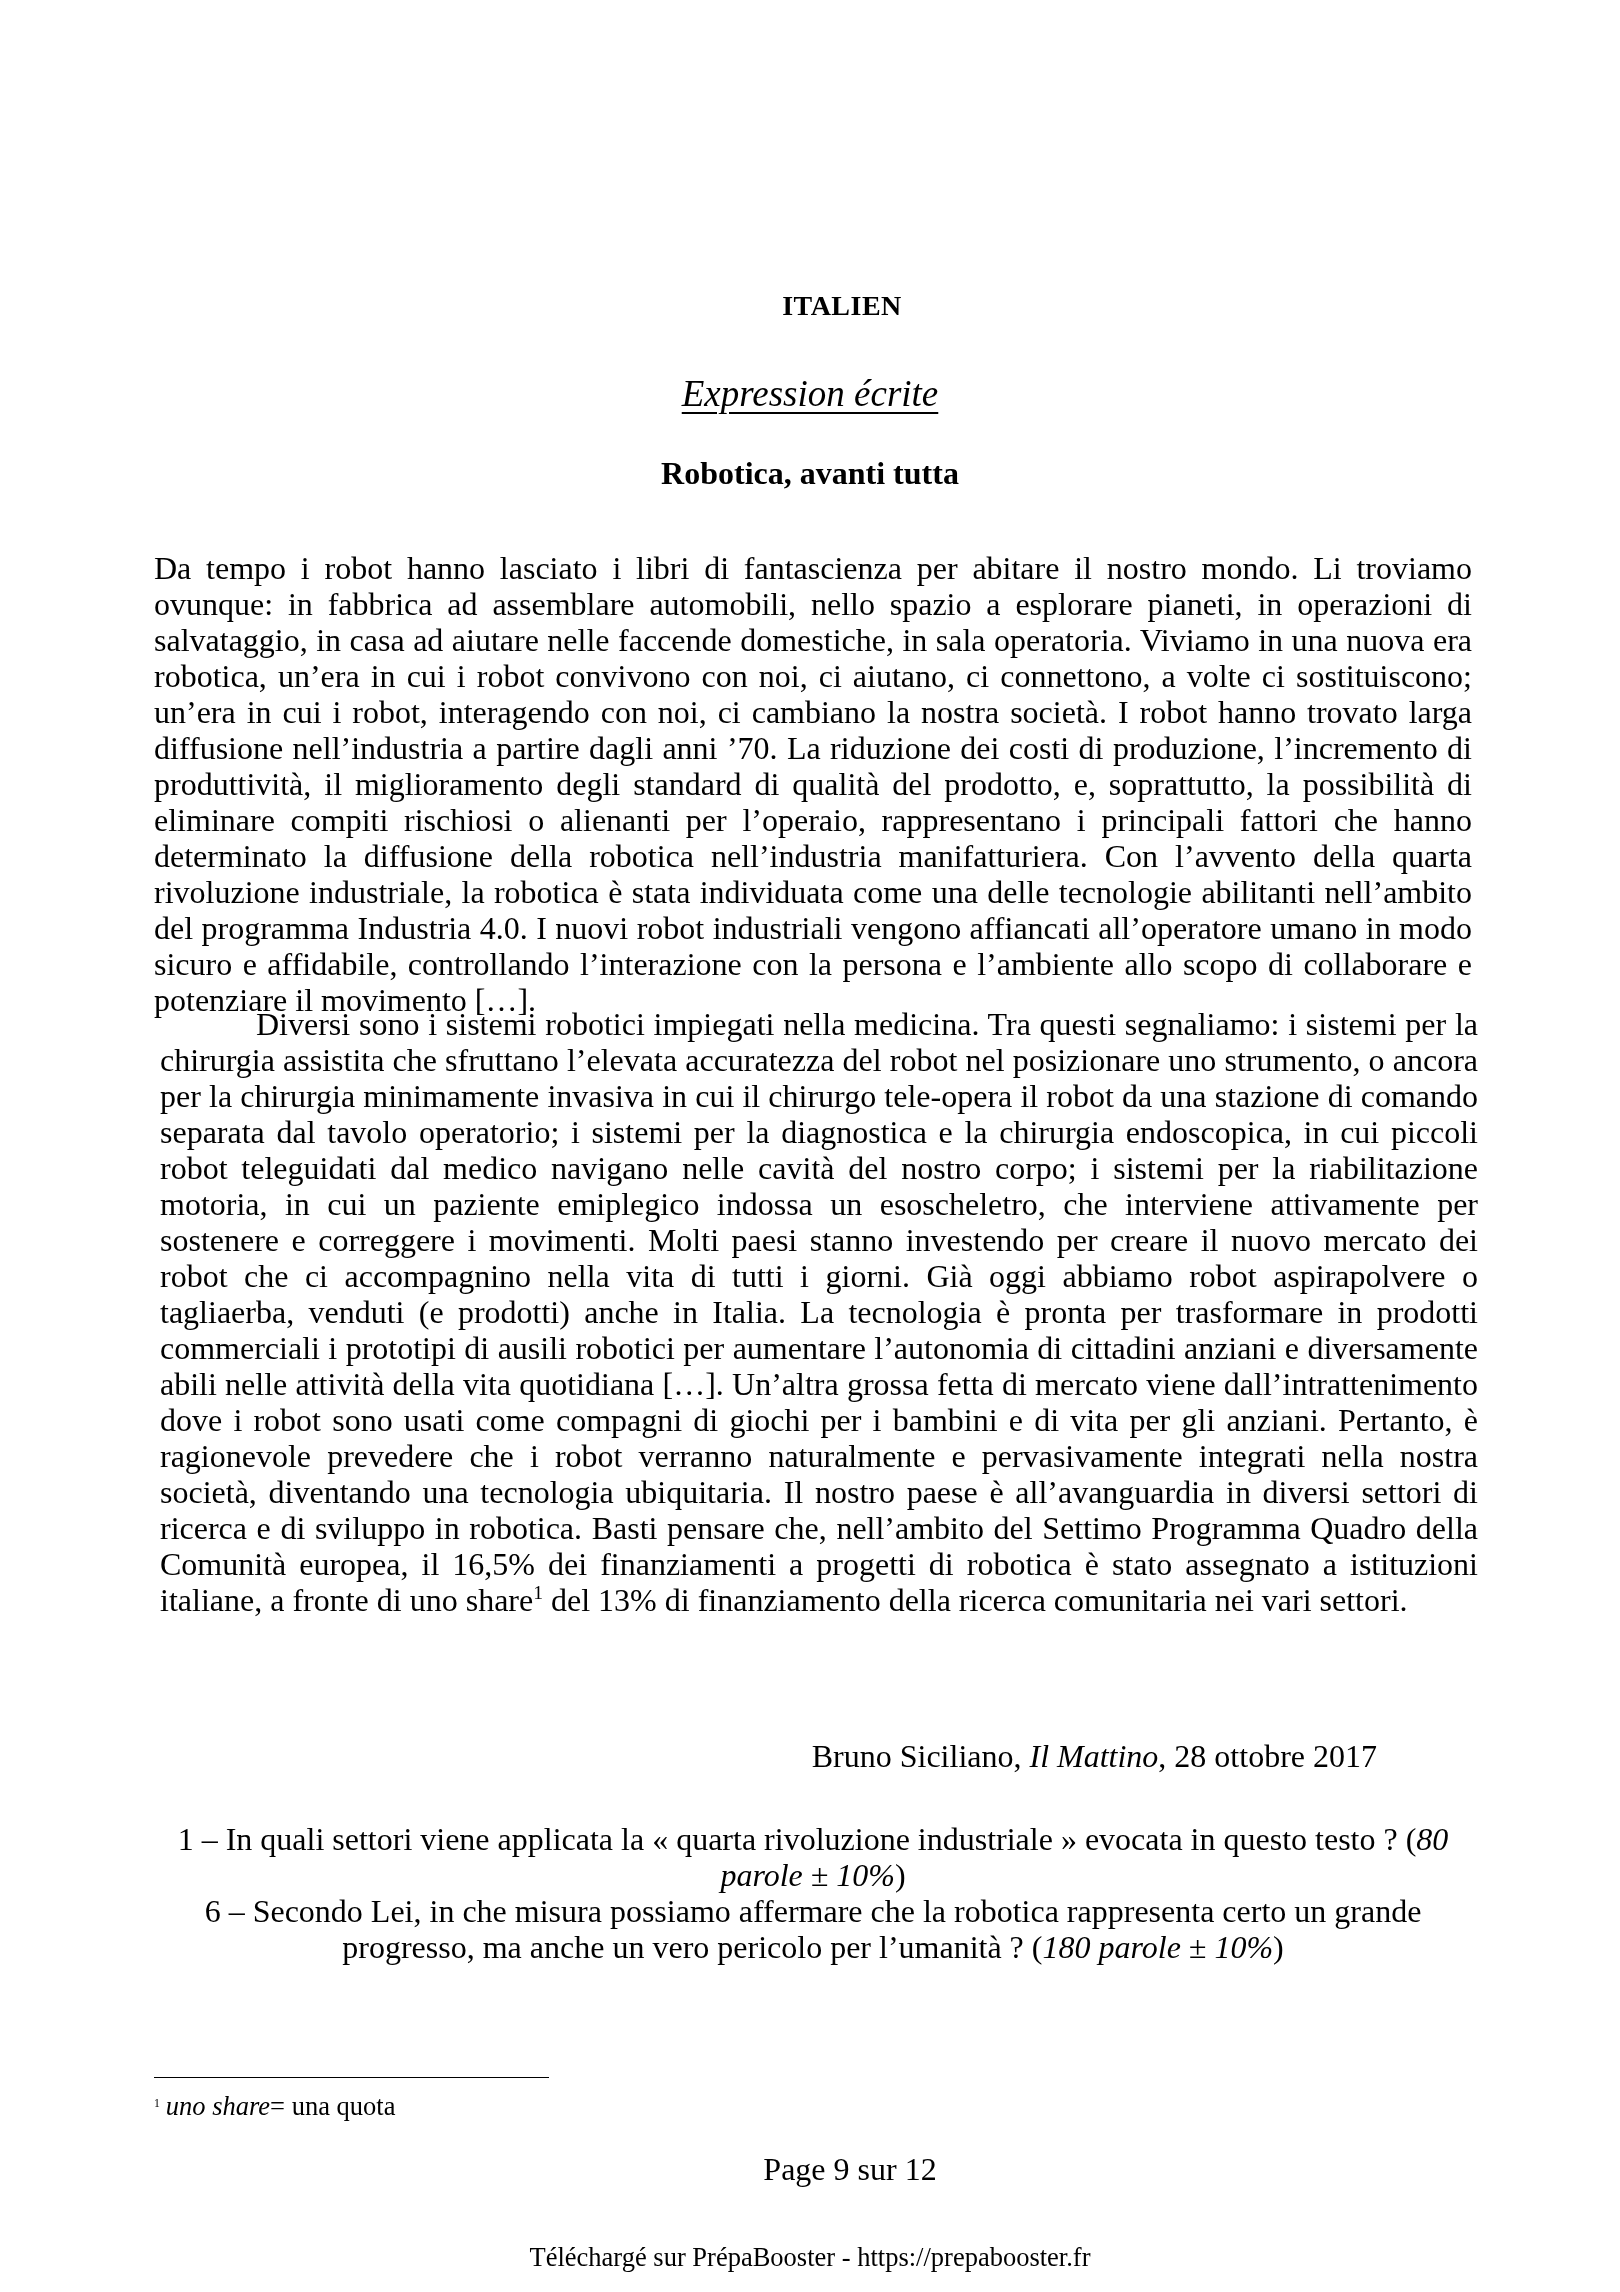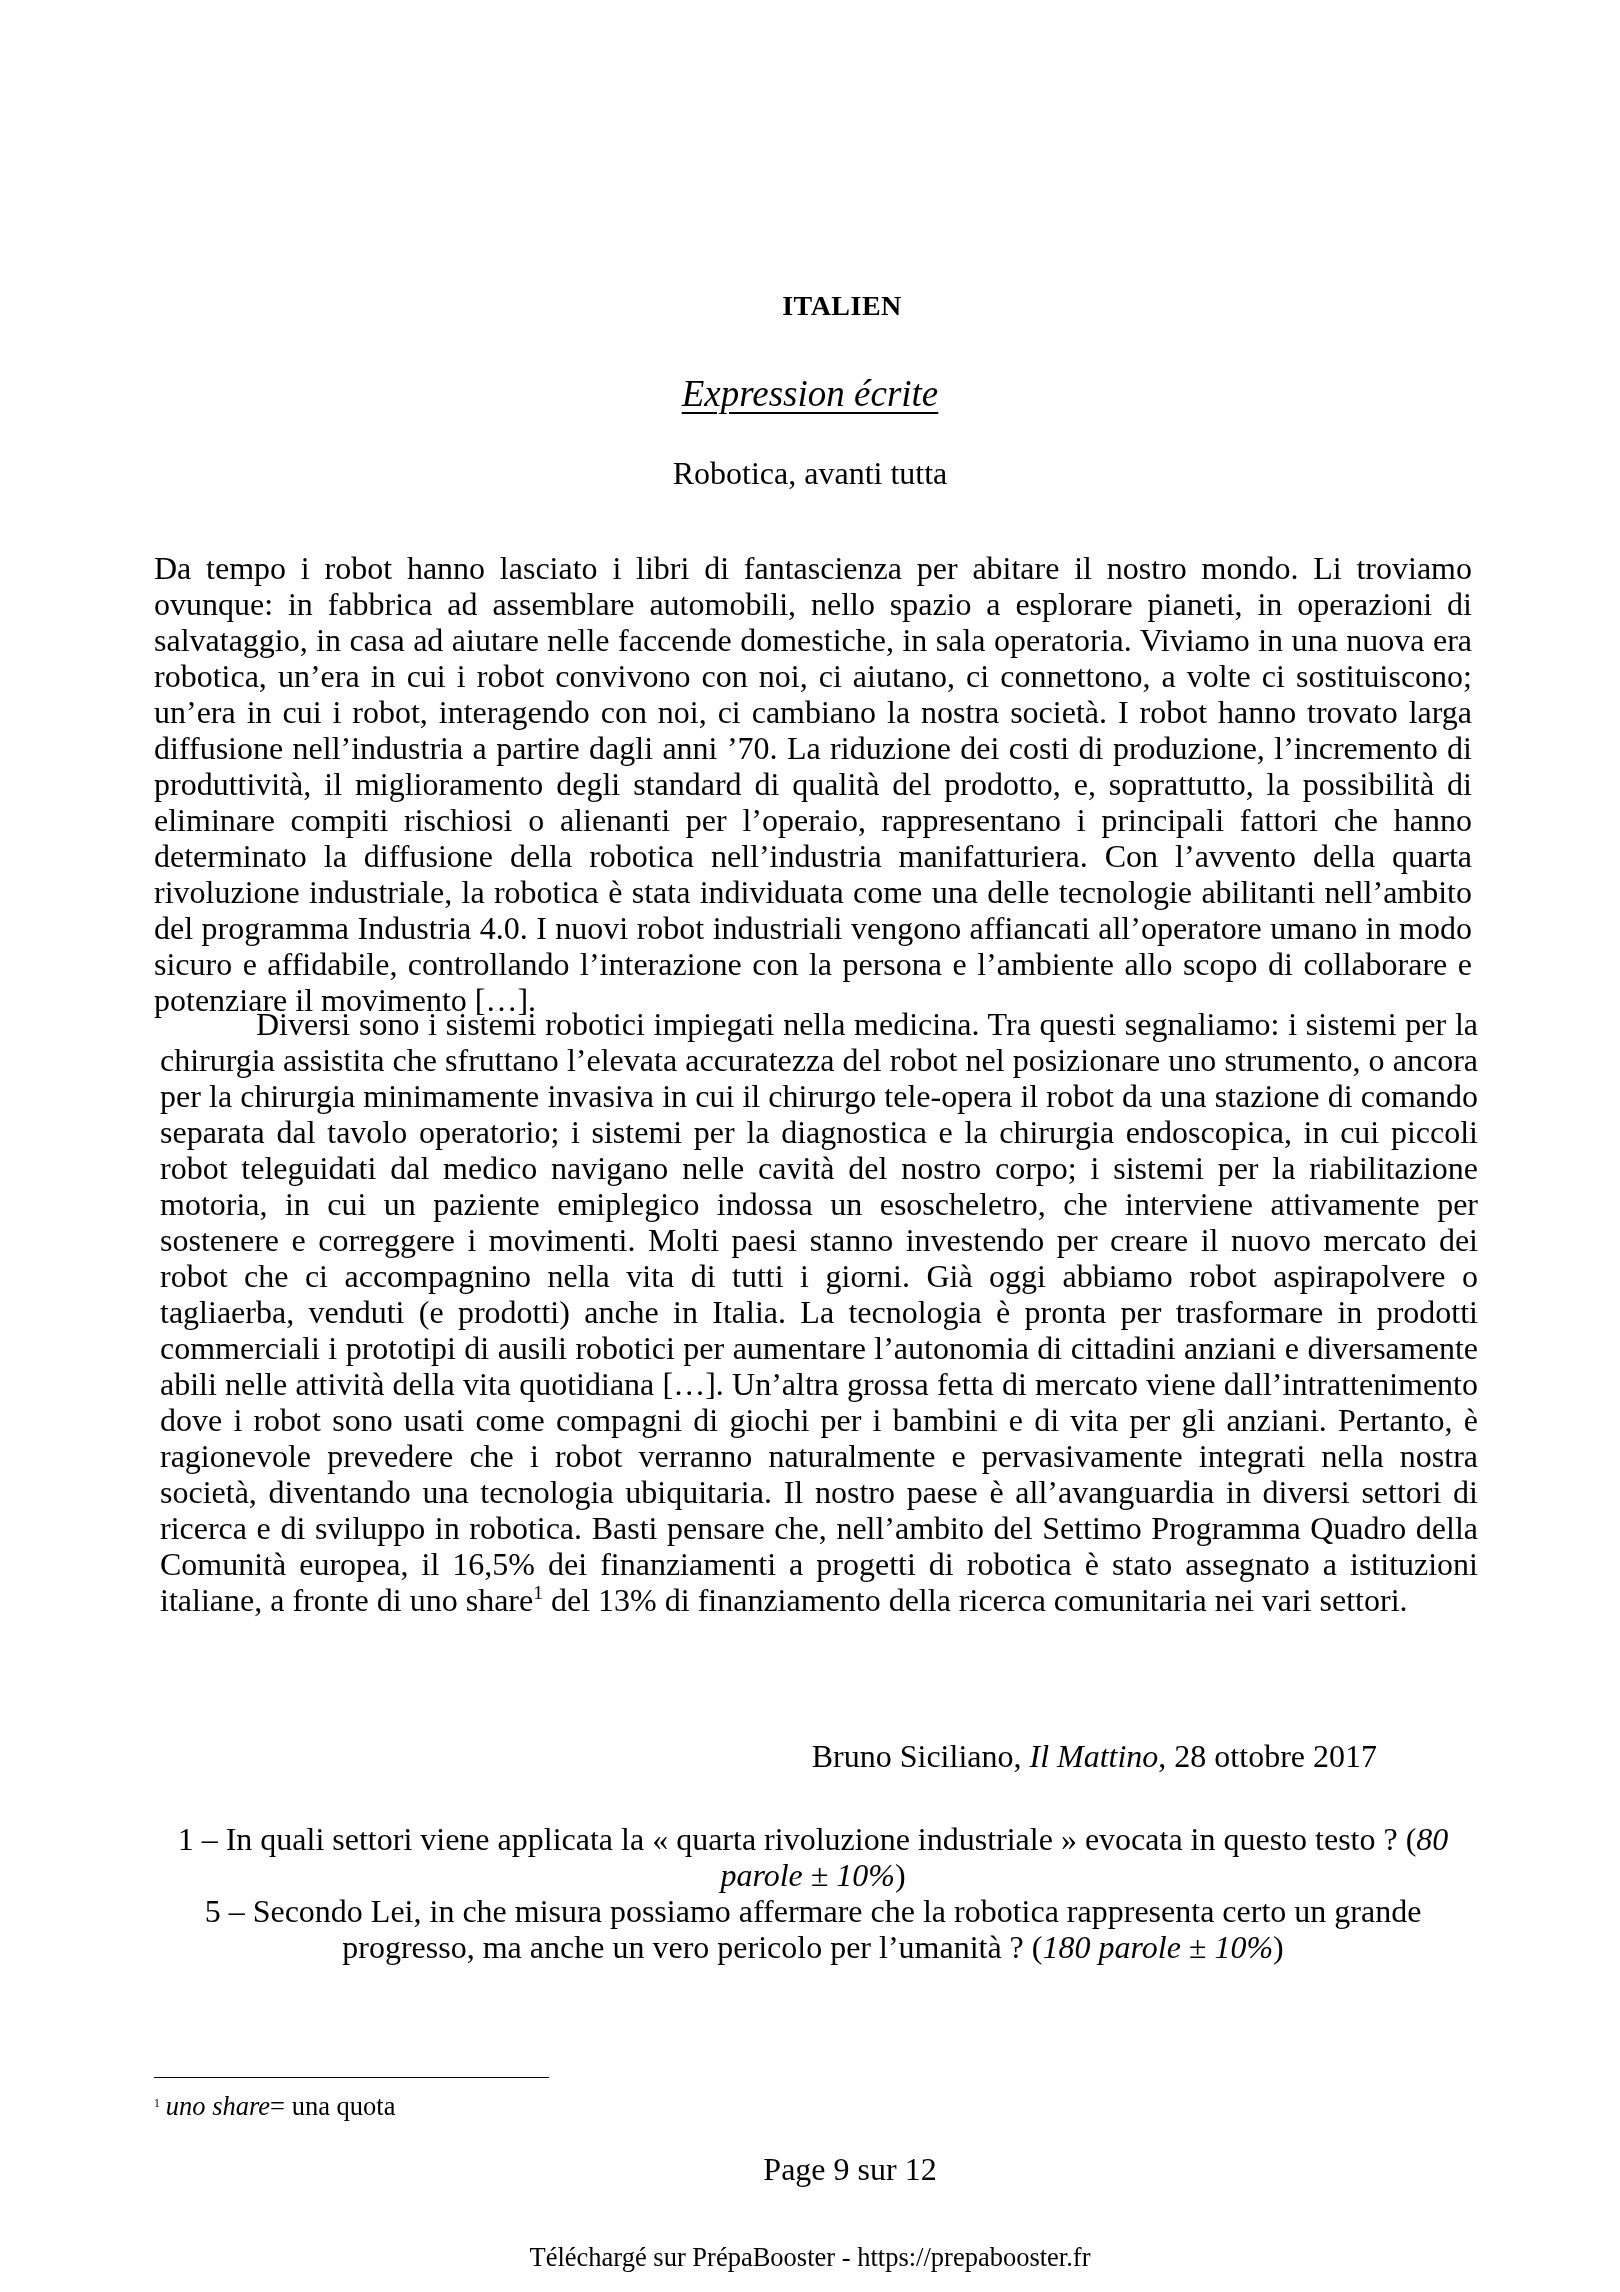--- a/index.html
+++ b/index.html
@@ -2,21 +2,21 @@
 <html><head>
 <meta charset="utf-8">
 <style>
   html, body { margin: 0; padding: 0; background: #ffffff; }
   body { width: 1620px; height: 2293px; position: relative; overflow: hidden; color: #000; font-family: "Liberation Serif", "DejaVu Serif", serif; }
   .abs { position: absolute; text-align: center; }
   .center { left: 0; width: 1620px; text-align: center; }
   #title { top: 290px; font-size: 28px; font-weight: bold; letter-spacing: 0.5px; padding-left: 32px; }
   #section { top: 372px; font-size: 37px; font-style: italic; }
   #section span { text-decoration: underline; text-decoration-thickness: 2px; text-underline-offset: 5.9px; }
-  #subtitle { top: 455px; font-size: 32px; font-weight: normal; }
+  #subtitle { top: 455px; font-size: 32px; font-weight: bold; }
   .body { left: 154px; width: 1318px; font-size: 32px; line-height: 36px; text-align: justify; }
   #p1 { top: 530px; margin-top: 20px; }
   #p2 { top: 1006px; text-indent: 96px; margin-left: 6px; }
   #citation { top: 1738px; left: 154px; width: 1223px; text-align: right; font-size: 32px; }
   #questions { top: 1821px; left: 154px; width: 1318px; font-size: 32px; line-height: 36px; }
   #questions p { margin: 0; }
   sup { font-size: 19.6px; line-height: 0; vertical-align: 11.8px; }
   #fn-rule { top: 2077px; left: 154px; width: 395px; height: 0; border-top: 1.5px solid #000; }
   #footnote { top: 2091px; left: 154px; font-size: 26.5px; }
   #footnote .mark { font-size: 11.8px; vertical-align: 7.8px; margin-right: 5.9px; }
@@ -30,21 +30,21 @@
 <div id="section" class="abs center"><span>Expression écrite</span></div>
 <div id="subtitle" class="abs center">Robotica, avanti tutta</div>
 
 <div id="p1" class="abs body">Da tempo i robot hanno lasciato i libri di fantascienza per abitare il nostro mondo.  Li troviamo ovunque: in fabbrica ad assemblare automobili, nello spazio a esplorare pianeti, in operazioni di salvataggio, in casa ad aiutare nelle faccende domestiche, in sala operatoria.  Viviamo in una nuova era robotica, un’era in cui i robot convivono con noi, ci aiutano, ci connettono, a volte ci sostituiscono; un’era in cui i robot, interagendo con noi, ci cambiano la nostra società. I robot hanno trovato larga diffusione nell’industria a partire dagli anni ’70. La riduzione dei costi di produzione, l’incremento di produttività, il miglioramento degli standard di qualità del prodotto, e, soprattutto, la possibilità di eliminare compiti rischiosi o alienanti per l’operaio, rappresentano i principali fattori che hanno determinato la diffusione della robotica nell’industria manifatturiera. Con l’avvento della quarta rivoluzione industriale, la robotica è stata individuata come una delle tecnologie abilitanti nell’ambito del programma Industria 4.0. I nuovi robot industriali vengono affiancati all’operatore umano in modo sicuro e affidabile, controllando l’interazione con la persona e l’ambiente allo scopo di collaborare e potenziare il movimento […].</div>
 <div id="p2" class="abs body"><span>Diversi sono i sistemi robotici impiegati nella medicina. Tra questi segnaliamo: i sistemi per la chirurgia assistita che sfruttano l’elevata accuratezza del robot nel posizionare uno strumento, o ancora per la chirurgia minimamente invasiva in cui il chirurgo tele-opera il robot da una stazione di comando separata dal tavolo operatorio; i  sistemi per la diagnostica e la chirurgia endoscopica, in cui piccoli robot teleguidati dal medico navigano nelle cavità del nostro corpo; i sistemi per la riabilitazione motoria, in cui un paziente emiplegico indossa un esoscheletro, che interviene attivamente per sostenere e correggere i movimenti. Molti paesi stanno investendo per creare il nuovo mercato dei robot che ci accompagnino nella vita di tutti i giorni. Già oggi abbiamo robot aspirapolvere o tagliaerba, venduti (e prodotti) anche in Italia. La tecnologia è pronta per trasformare in prodotti commerciali i prototipi di ausili robotici per aumentare l’autonomia di cittadini anziani e diversamente abili nelle attività della vita quotidiana […]. Un’altra grossa fetta di mercato viene dall’intrattenimento dove i robot sono usati come compagni di giochi per i bambini e di vita per gli anziani. Pertanto, è ragionevole prevedere che i robot verranno naturalmente e pervasivamente integrati nella nostra società, diventando una tecnologia ubiquitaria. Il nostro paese è all’avanguardia in diversi settori di ricerca e di sviluppo in robotica. Basti pensare che, nell’ambito del Settimo Programma Quadro della Comunità europea, il 16,5% dei finanziamenti a progetti di robotica è stato assegnato a istituzioni italiane, a fronte di uno share</span><sup>1</sup><span> del 13% di finanziamento della ricerca comunitaria nei vari settori.</span></div>
 
 <div id="citation" class="abs"><span>Bruno Siciliano, </span><i>Il Mattino</i><span>, 28 ottobre 2017</span></div>
 
 <div id="questions" class="abs">
   <p><span>1 – In quali settori viene applicata la « quarta rivoluzione industriale » evocata in questo testo ? (</span><i>80 parole ± 10%</i><span>)</span></p>
-  <p><span>5 – Secondo Lei, in che misura possiamo affermare che la robotica rappresenta certo un grande progresso, ma anche un vero pericolo per l’umanità ? (</span><i>180 parole  ± 10%</i><span>)</span></p>
+  <p><span>6 – Secondo Lei, in che misura possiamo affermare che la robotica rappresenta certo un grande progresso, ma anche un vero pericolo per l’umanità ? (</span><i>180 parole  ± 10%</i><span>)</span></p>
 </div>
 
 <div id="fn-rule" class="abs"></div>
 <div id="footnote" class="abs"><span class="mark">1</span><i>uno share</i><span>= una quota</span></div>
 
 <div id="page-num" class="abs center">Page 9 sur 12</div>
 <div id="download" class="abs center">Téléchargé sur PrépaBooster - https://prepabooster.fr</div>
 
 
 </body></html>

